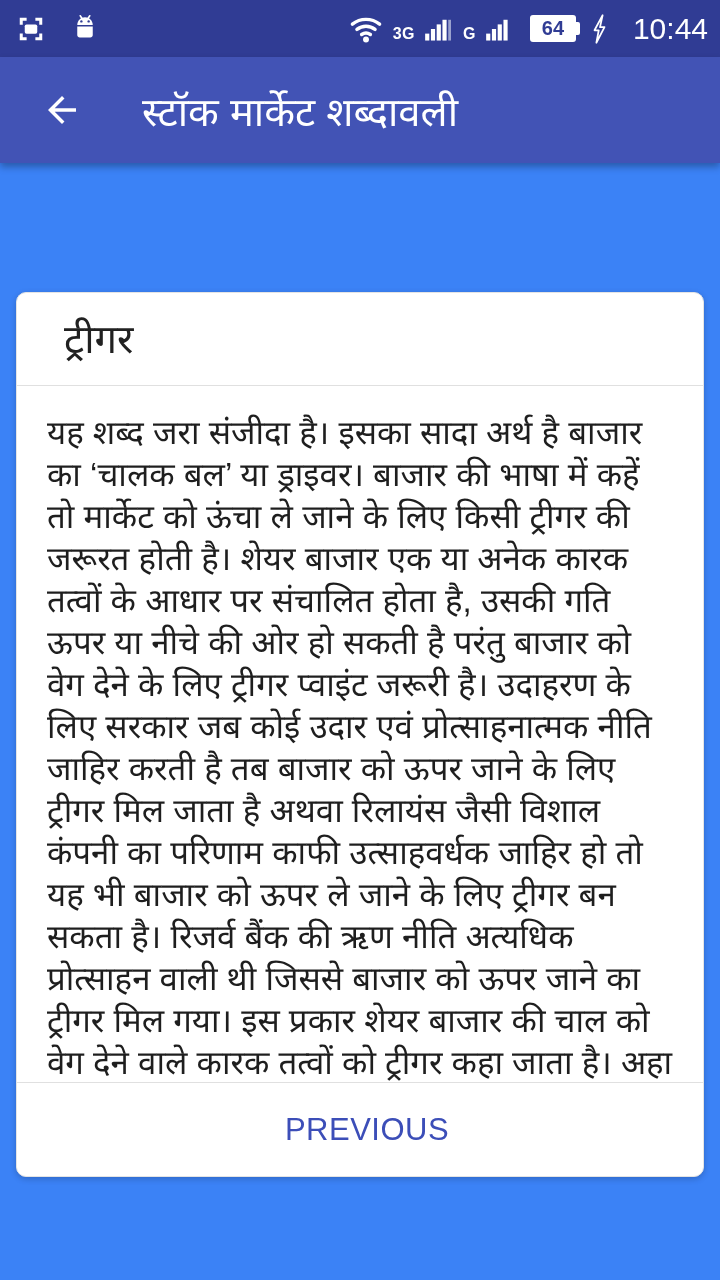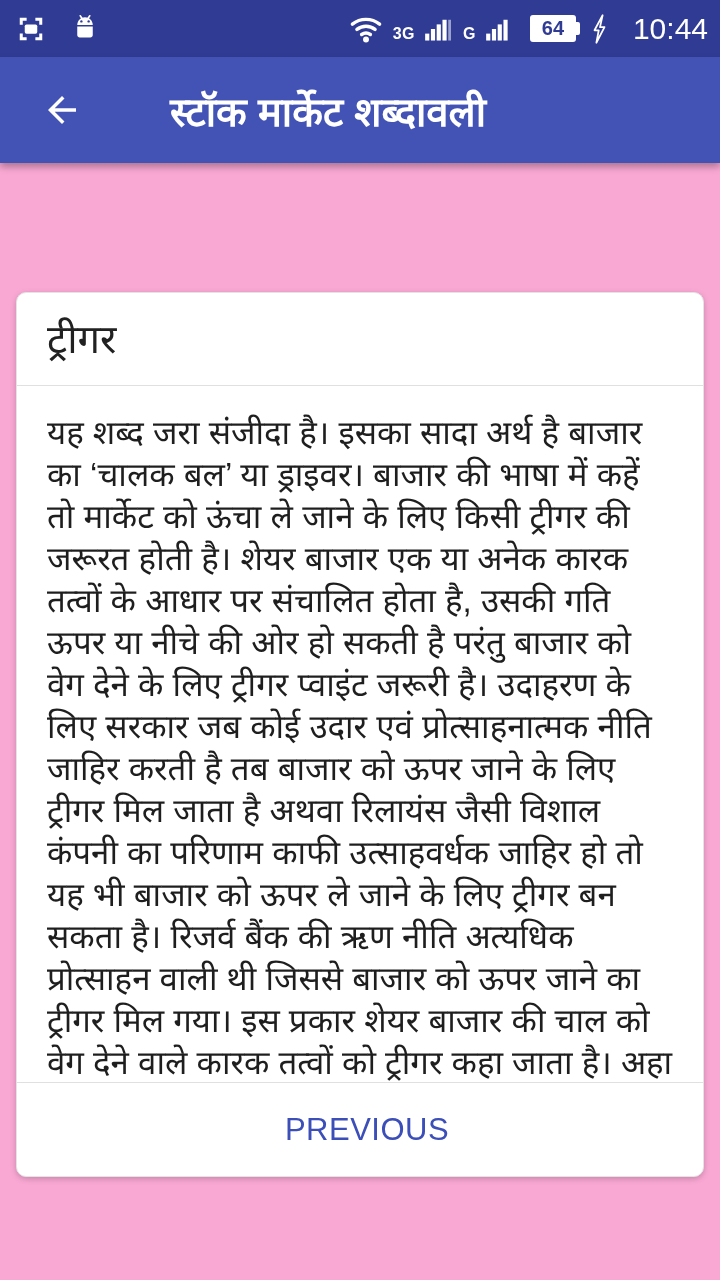--- a/index.html
+++ b/index.html
@@ -4,21 +4,21 @@
 <style>
   * { margin: 0; padding: 0; box-sizing: border-box; }
   html, body { background: #ffffff; }
   body {
     font-family: "Liberation Sans", "DejaVu Sans", sans-serif;
     width: 720px; height: 1280px;
   }
   .screen {
     position: relative;
     width: 720px; height: 1280px;
-    background: #f9a8d4;
+    background: #3b82f6;
     overflow: hidden;
   }
 
   
   .status-bar {
     height: 57px;
     background: #303C94;
     display: flex;
     align-items: center;
     padding: 0 12px 0 16px;
@@ -62,22 +62,22 @@
     z-index: 5;
   }
   .back-btn {
     width: 48px; height: 48px;
     display: flex; align-items: center; justify-content: center;
     background: transparent; border: none; cursor: pointer;
   }
   .app-title {
     color: #ffffff;
     font-size: 40px;
-    margin-left: 84px;
-    font-weight: bold;
+    margin-left: 56px;
+    font-weight: normal;
     white-space: nowrap;
   }
 
   
   .content-area { padding-top: 129px; }
   .card {
     margin: 0 16px;
     width: 688px;
     height: 885px;
     background: #ffffff;
@@ -85,20 +85,21 @@
     border-radius: 10px;
     box-shadow: 0 2px 6px rgba(0,0,0,0.20);
     display: flex;
     flex-direction: column;
     overflow: hidden;
   }
   .card-title-row {
     height: 92px;
     display: flex; align-items: center;
     padding: 0 30px;
+    margin-left: 17px;
   }
   .card-title {
     font-size: 40px;
     color: #212121;
     line-height: 1.2;
   }
   .divider { height: 1px; background: #E0E0E0; flex: none; }
   .card-body {
     height: 697px;
     padding: 26px 30px 0 30px;

